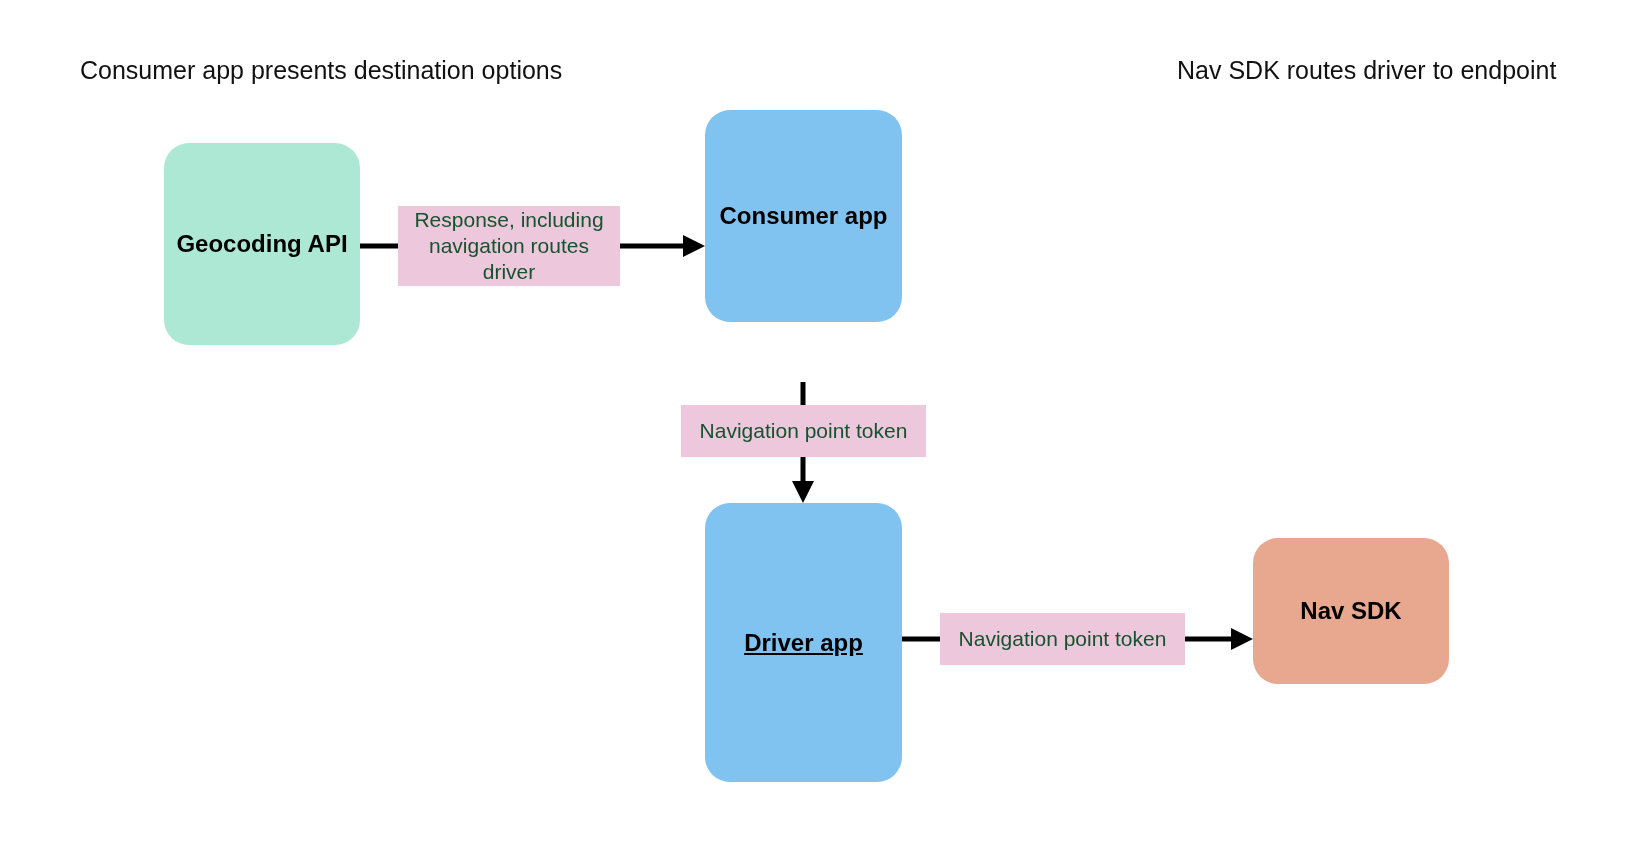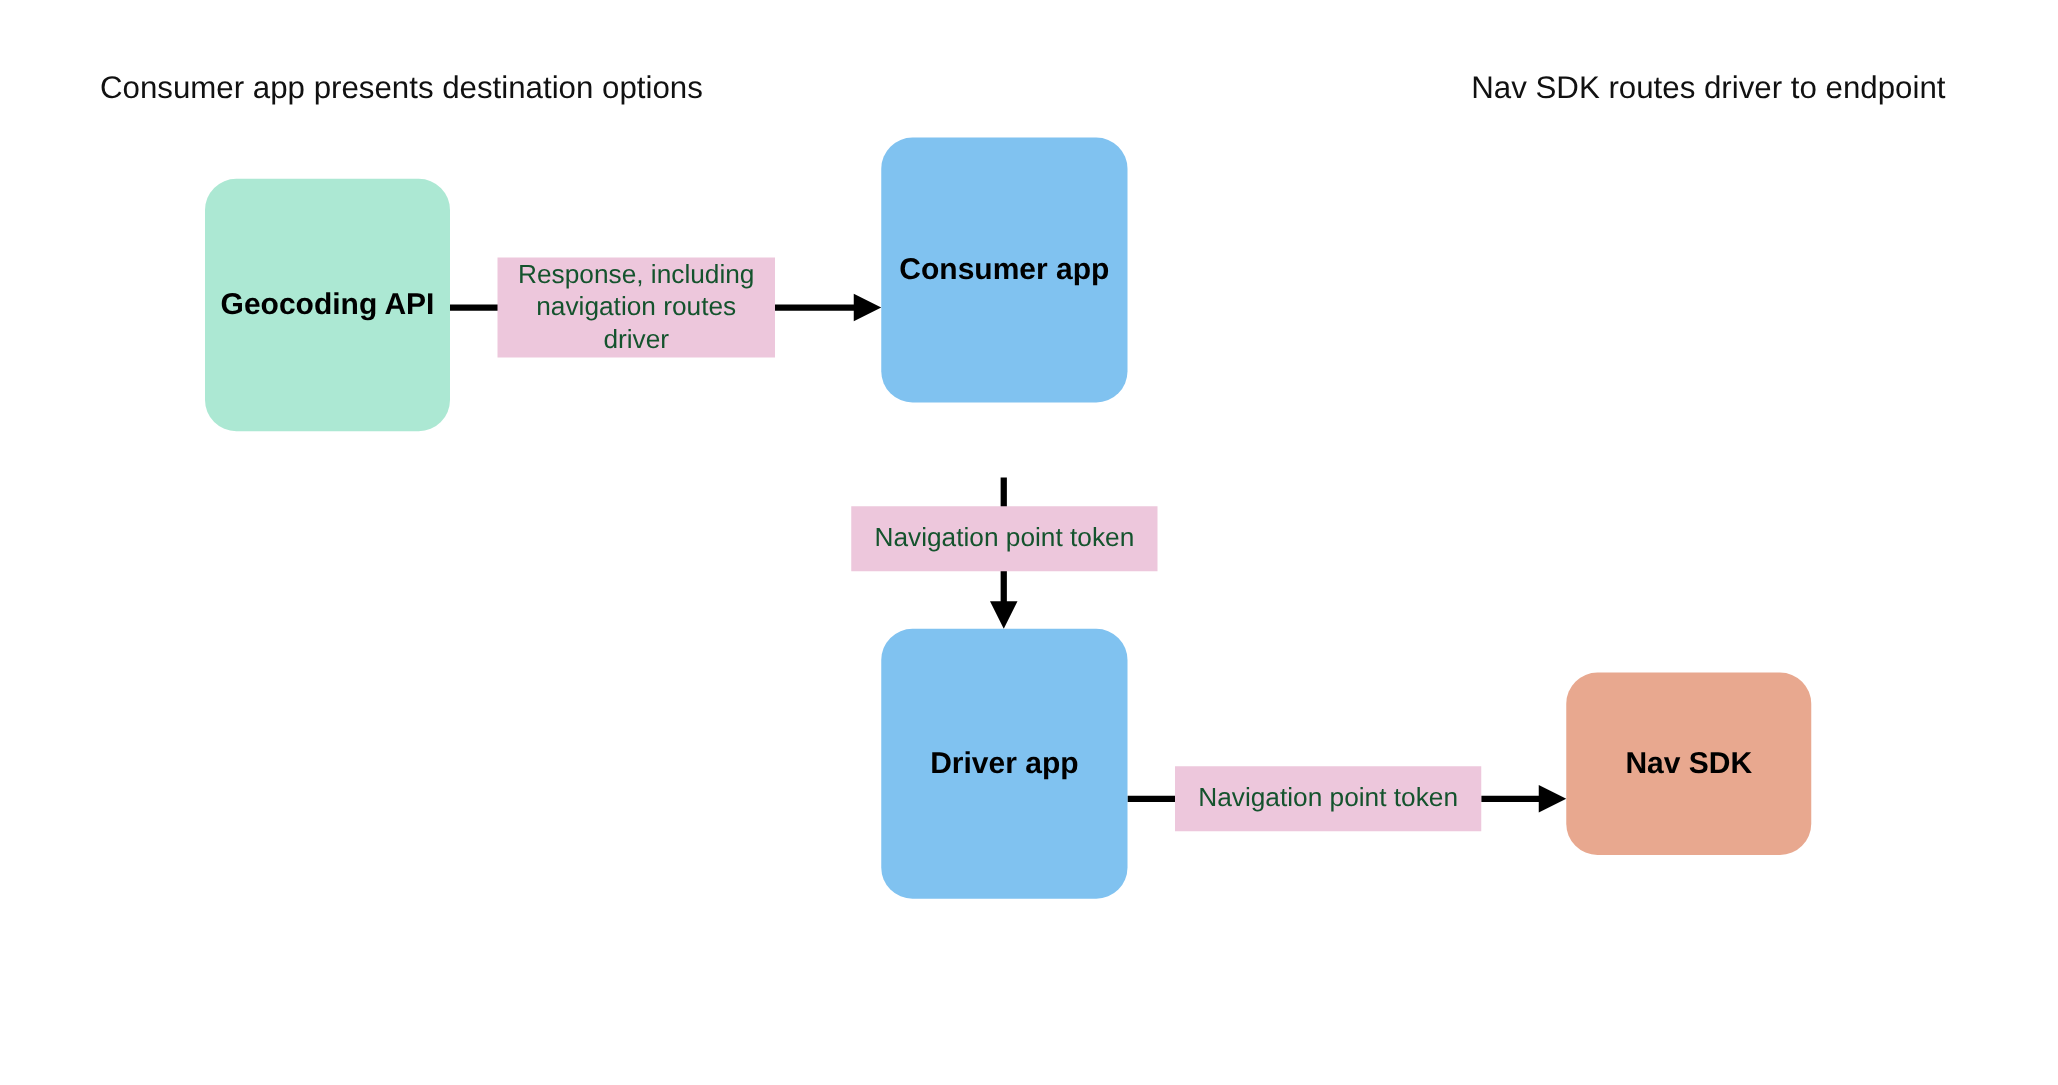--- a/index.html
+++ b/index.html
@@ -55,21 +55,21 @@
   #node-geocoding-api {
     left: 164px;  top: 143px;
     width: 196px; height: 202px;
   }
   #node-consumer-app {
     left: 705px;  top: 110px;
     width: 197px; height: 212px;
   }
   #node-driver-app {
     left: 705px;  top: 503px;
-    width: 197px; height: 216px;
+    width: 197px; height: 279px; text-decoration: underline;
   }
   #node-nav-sdk {
     left: 1253px; top: 538px;
     width: 196px; height: 146px;
   }
 
   
   .edge-label {
     position: absolute;
     display: flex;

